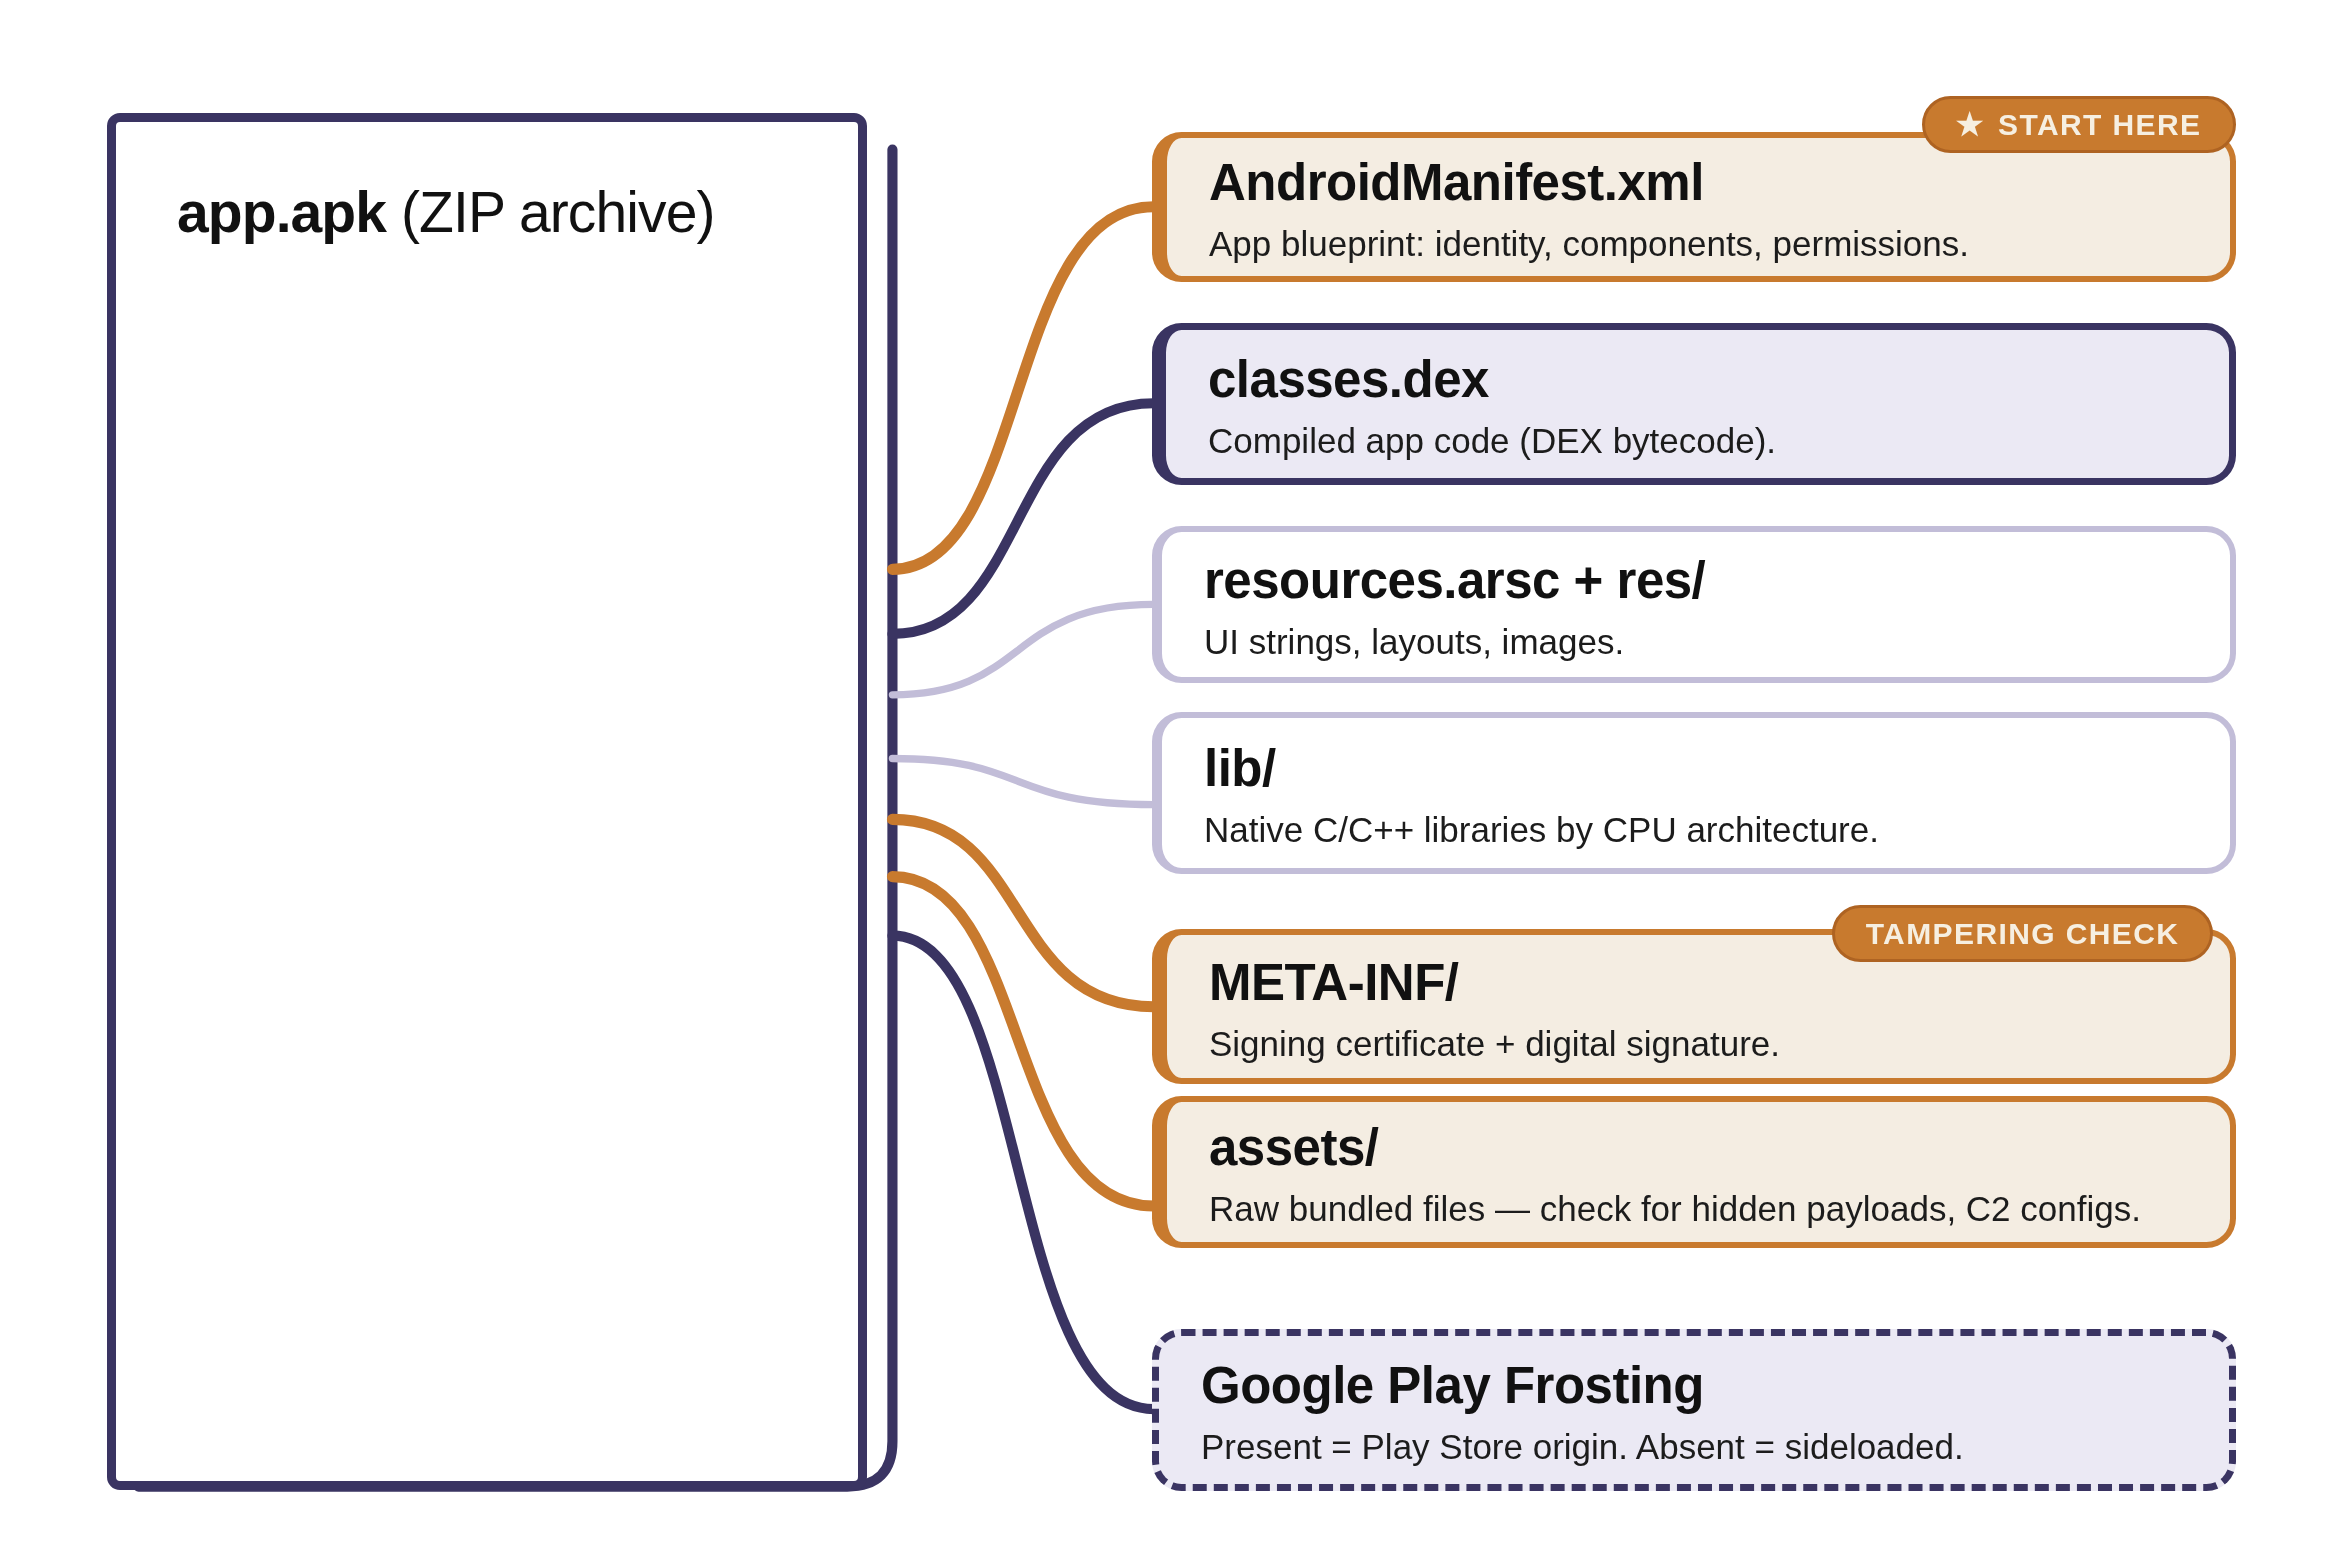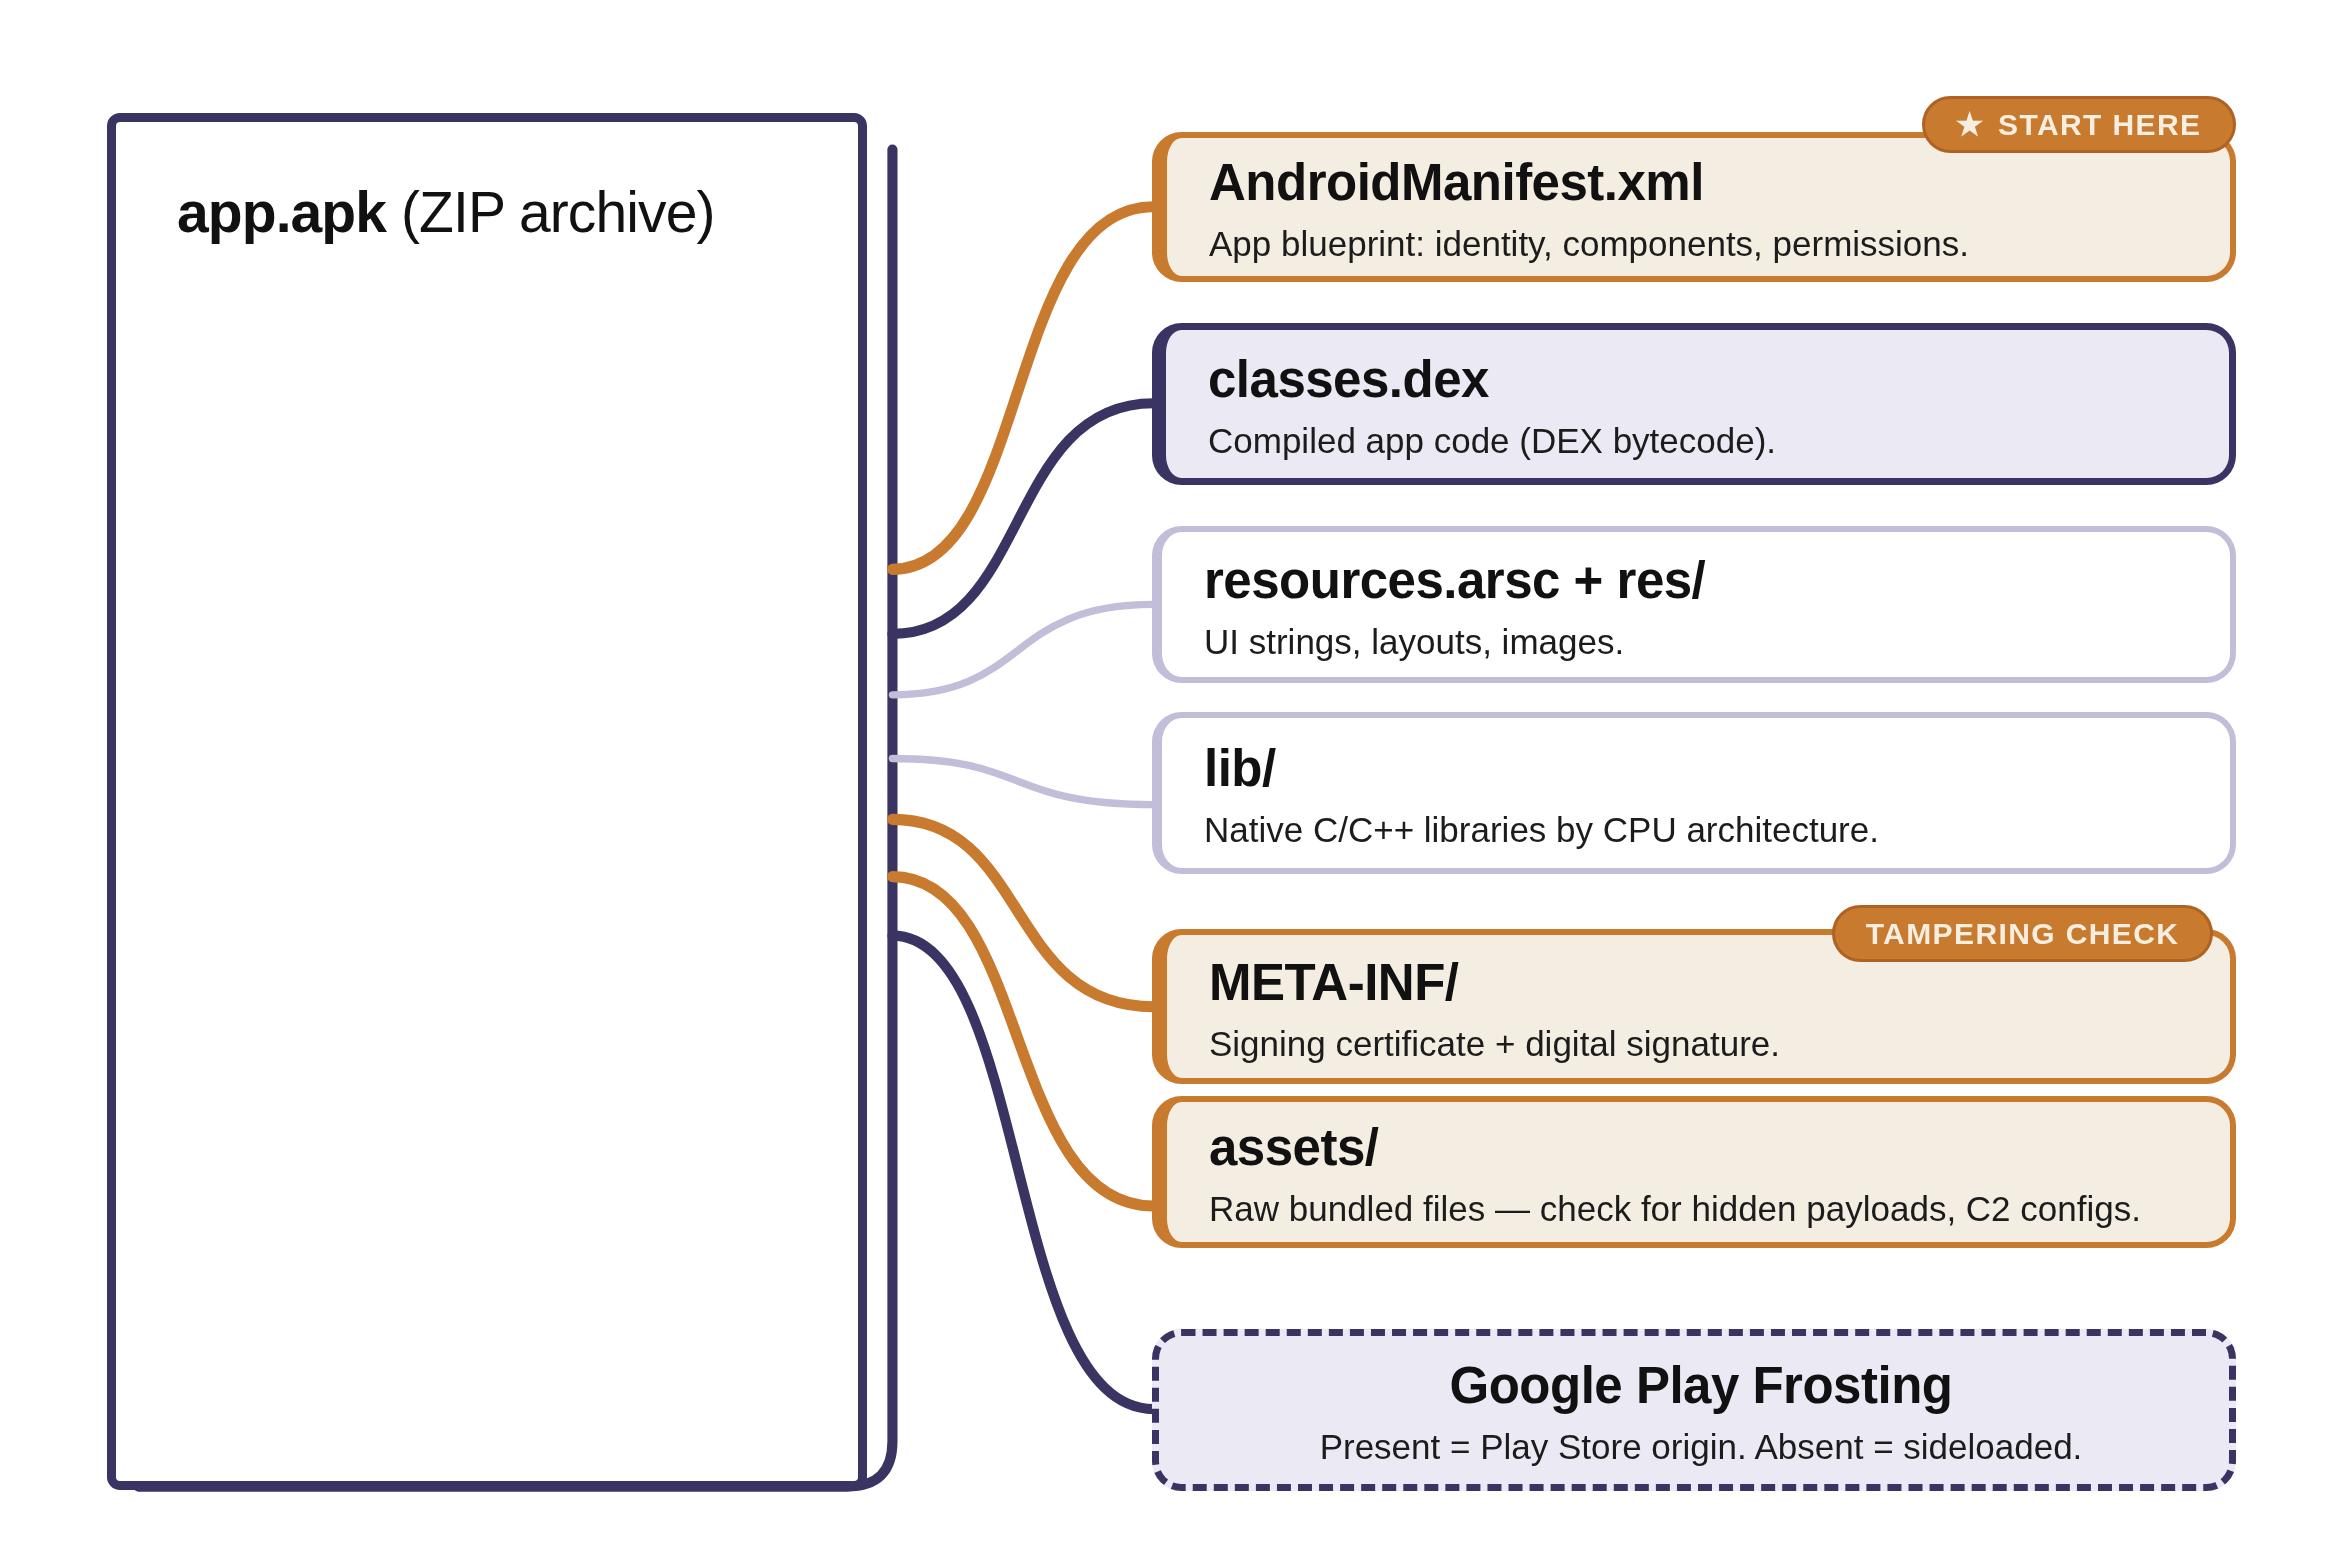--- a/index.html
+++ b/index.html
@@ -74,21 +74,20 @@
     border-left-width: 14px;
   }
   .node-light {
     background: #ffffff;
     border: 6.5px solid #C2BDD8;
     border-left-width: 10px;
   }
   .node-dashed {
     background: #EBE9F4;
     border: 7.4px dashed #3A3462;
-    text-align: center;
   }
   .node-title {
     font-size: 51px;
     font-weight: bold;
     color: #111111;
     letter-spacing: -0.5px;
     line-height: 1.08;
   }
   .node-desc {
     font-size: 35px;

